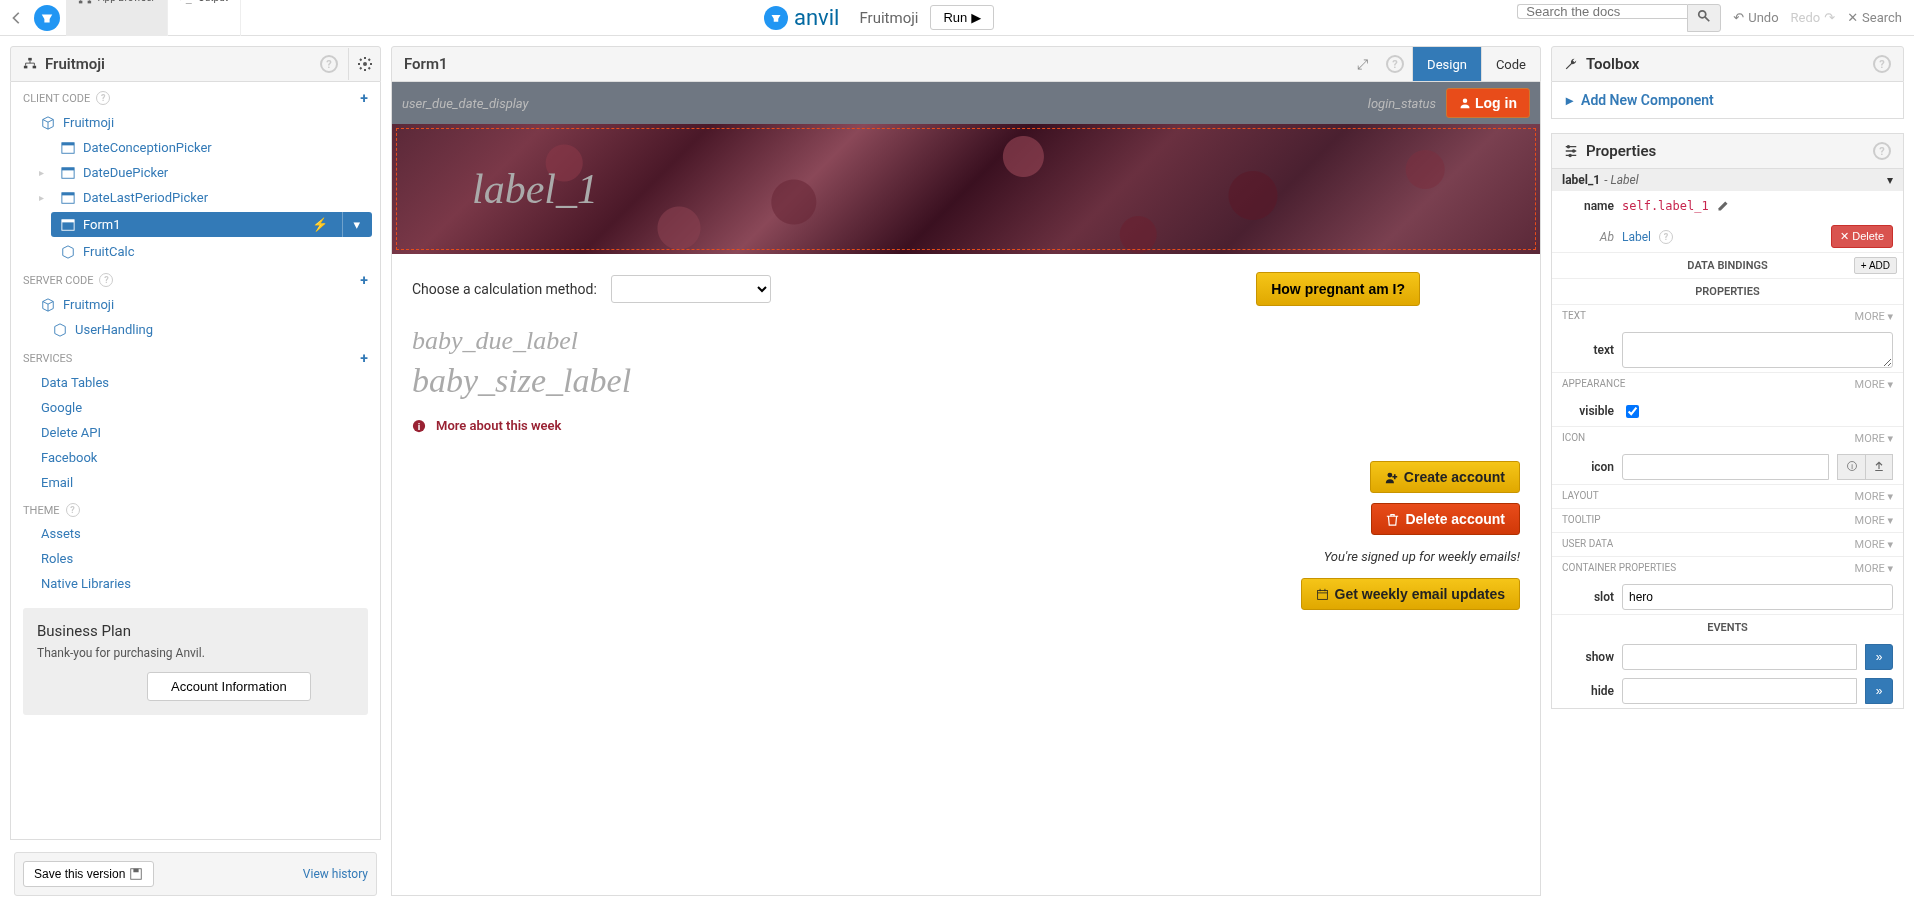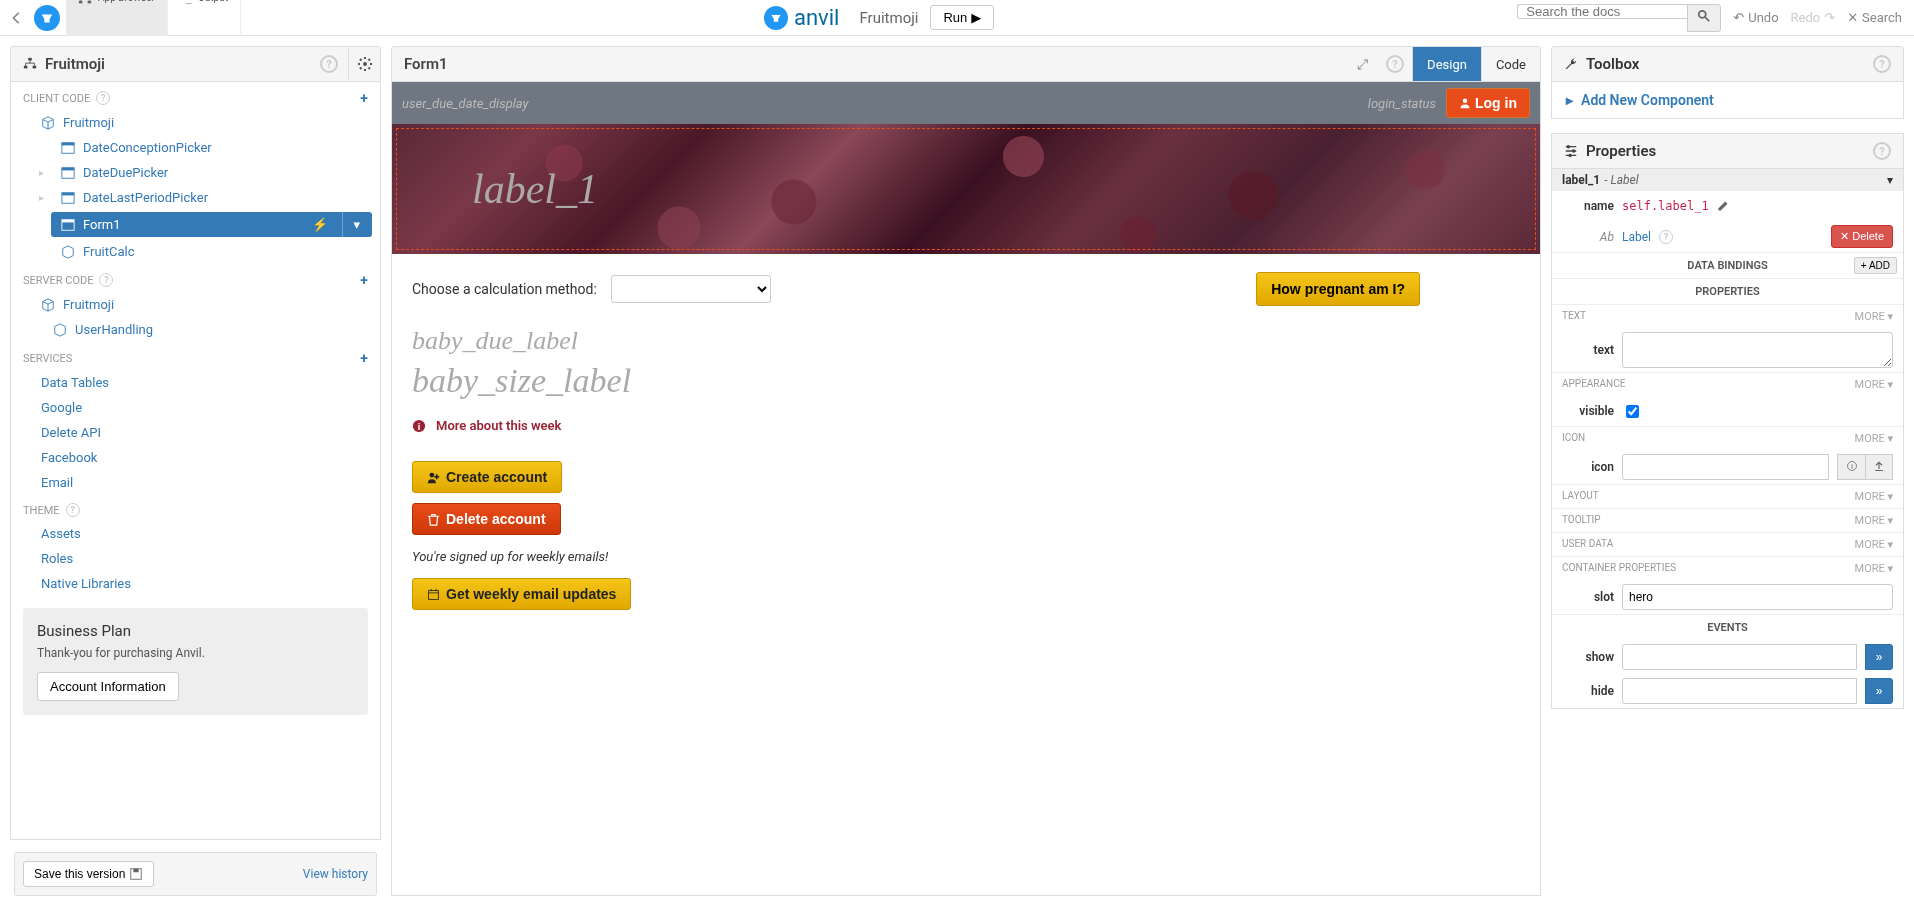--- a/index.html
+++ b/index.html
@@ -41,21 +41,21 @@
 .tree-item { padding: 5px 12px 5px 30px; font-size: 13px; color: #337ab7; cursor: pointer; display: flex; align-items: center; gap: 8px; }
 .tree-item.nested { padding-left: 50px; }
 .tree-item.nested2 { padding-left: 42px; }
 .tree-item.selected { background: #337ab7; color: #fff; border-radius: 3px; margin: 2px 8px 2px 40px; padding-left: 10px; position: relative; }
 .tree-item.selected .bolt { margin-left: auto; }
 .tree-item.selected .caret-btn { border-left: 1px solid rgba(255,255,255,0.3); padding: 5px 10px; margin: -5px -10px -5px 6px; }
 .expand-caret { position: absolute; left: 28px; color: #ccc; font-size: 10px; }
 .plan-box { margin: 12px; padding: 14px; background: #eee; border-radius: 3px; }
 .plan-title { font-size: 15px; margin-bottom: 6px; }
 .plan-desc { font-size: 12px; color: #555; margin-bottom: 12px; }
-.plan-btn { display: inline-block; border: 1px solid #ccc; background: #fff; padding: 6px 12px; font-size: 13px; border-radius: 3px; cursor: pointer; }
+.plan-btn { display: inline-block; border: 1px solid #ccc; background: #fff; padding: 6px 23px; font-size: 13px; border-radius: 3px; cursor: pointer; margin-left: 110px; }
 .footer-row { margin: 12px 4px 0; padding: 8px; display: flex; align-items: center; justify-content: space-between; border: 1px solid #ddd; border-radius: 3px; background: #f5f5f5; }
 .save-btn { border: 1px solid #ccc; background: #fff; padding: 5px 10px; font-size: 12px; border-radius: 3px; cursor: pointer; display: flex; gap: 4px; align-items: center; }
 .history-link { color: #337ab7; font-size: 12px; cursor: pointer; }
 
 
 .center-panel { flex: 1; padding: 10px 0; display: flex; flex-direction: column; }
 .center-header { border: 1px solid #ddd; border-radius: 3px 3px 0 0; background: #f5f5f5; display: flex; align-items: center; padding: 0 0 0 12px; height: 36px; }
 .form-title { font-size: 15px; font-weight: 600; color: #444; }
 .center-header-right { margin-left: auto; display: flex; align-items: center; height: 100%; }
 .expand-icon { padding: 0 10px; color: #888; cursor: pointer; font-size: 14px; }
@@ -77,21 +77,21 @@
 .hero-label { font-family: cursive; font-size: 42px; color: #aaa; font-style: italic; position: relative; z-index: 1; }
 .hero-dashed { position: absolute; inset: 4px; border: 1px dashed #e84c1a; z-index: 2; pointer-events: none; }
 .form-body { padding: 18px 20px; }
 .calc-row { display: flex; align-items: center; gap: 14px; margin-bottom: 20px; }
 .calc-label { font-size: 14px; color: #333; }
 .calc-select { width: 160px; height: 28px; border: 1px solid #ccc; border-radius: 3px; background: #fff; }
 .calc-btn { background: linear-gradient(#f5c518, #e0a800); border: 1px solid #c89400; padding: 8px 14px; font-weight: 600; font-size: 14px; border-radius: 3px; cursor: pointer; margin-left: auto; margin-right: 100px; }
 .cursive-label { font-family: cursive; font-size: 26px; color: #aaa; font-style: italic; margin: 6px 0; }
 .cursive-label.big { font-size: 34px; }
 .more-row { color: #923; font-weight: 600; font-size: 13px; margin: 18px 0 28px; display: flex; align-items: center; gap: 10px; }
-.action-col { display: flex; flex-direction: column; align-items: flex-start; gap: 10px; }
+.action-col { display: flex; flex-direction: column; align-items: flex-end; gap: 10px; }
 .act-btn { padding: 7px 14px; border-radius: 3px; font-weight: 600; font-size: 14px; cursor: pointer; border: 1px solid; display: flex; gap: 6px; align-items: center; }
 .act-btn.create { background: linear-gradient(#f5c518, #e0a800); border-color: #c89400; color: #222; }
 .act-btn.delete { background: linear-gradient(#e84c1a, #d03808); border-color: #b03000; color: #fff; }
 .act-btn.weekly { background: linear-gradient(#f5c518, #e0a800); border-color: #c89400; color: #222; }
 .signed-up { font-style: italic; font-size: 13px; margin: 4px 0; }
 
 
 .right-panel { width: 373px; padding: 10px; display: flex; flex-direction: column; overflow-y: auto; }
 .toolbox-header { border: 1px solid #ddd; border-radius: 3px 3px 0 0; background: #f5f5f5; padding: 8px 12px; font-size: 15px; font-weight: 600; display: flex; align-items: center; gap: 8px; }
 .add-comp { border: 1px solid #ddd; border-top: none; padding: 10px 14px; color: #337ab7; font-weight: 600; font-size: 14px; cursor: pointer; display: flex; gap: 8px; align-items: center; }

